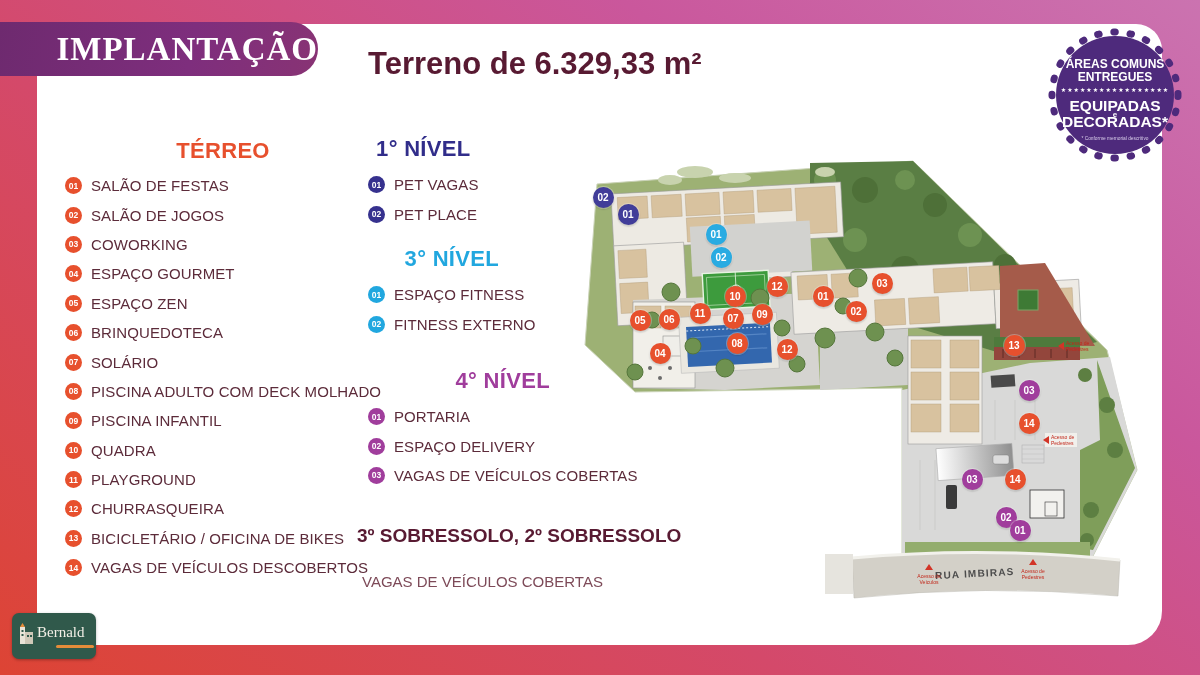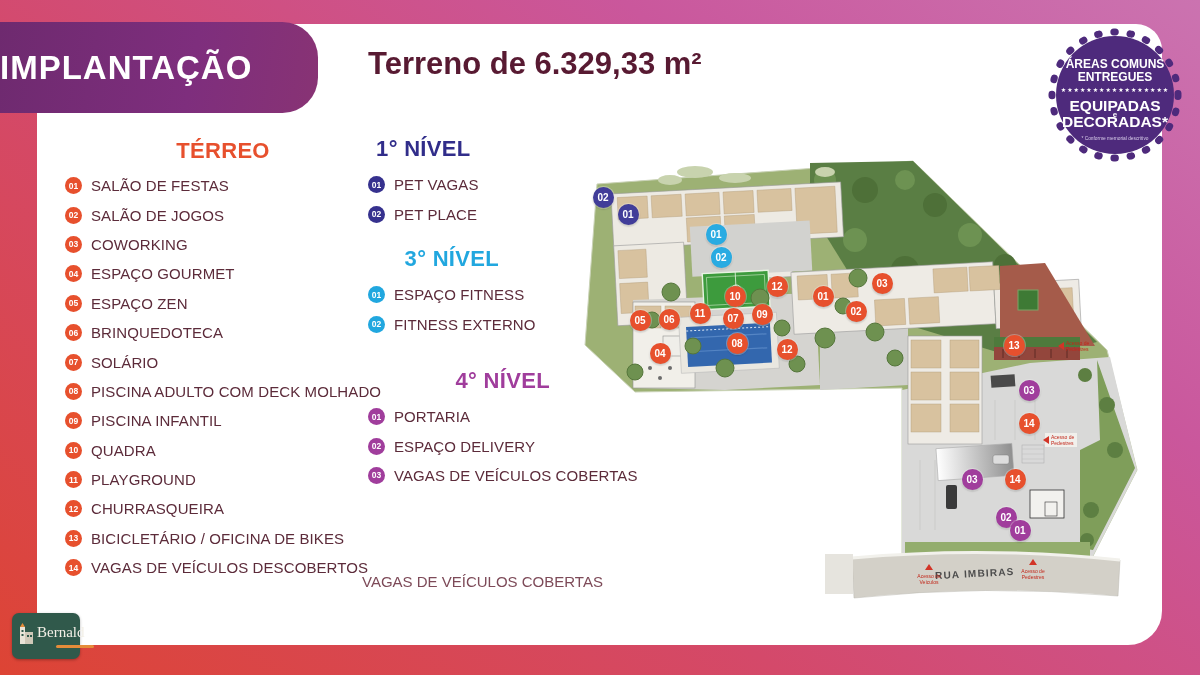--- a/index.html
+++ b/index.html
@@ -2,23 +2,23 @@
 <html><head>
 <meta charset="utf-8">
 <style>
   html,body{margin:0;padding:0;width:1200px;height:675px;overflow:hidden;
     font-family:"Liberation Sans",sans-serif;}
   .bg{position:absolute;inset:0;width:1200px;height:675px;
     background:linear-gradient(38deg,#dd4434 0%,#d4496a 38%,#ca579c 72%,#cb73b0 100%);}
   .card{position:absolute;left:37px;top:24px;width:1125px;height:621px;background:#ffffff;
     border-radius:14px 26px 34px 26px;}
   
-  .imp-badge{position:absolute;left:0;top:22px;width:318px;height:91px;
+  .imp-badge{position:absolute;left:0;top:22px;width:318px;height:54px;
     background:linear-gradient(100deg,#6e2a6f 0%,#7e2e7d 60%,#883374 100%);
-    border-radius:0 35.5px 35.5px 0;display:flex;align-items:center;justify-content:flex-start;}
+    border-radius:0 35.5px 35.5px 0;display:flex;align-items:center;justify-content:flex-end;font-family:Liberation Serif, serif;}
   .imp-badge span{color:#fff;font-weight:bold;font-size:33px;letter-spacing:1px;}
   .title{position:absolute;left:368px;top:46px;font-size:31px;font-weight:bold;color:#581a32;}
   
   .col{position:absolute;}
   .h{font-size:22px;font-weight:bold;letter-spacing:.3px;text-align:center;}
   .h.terreo{color:#e7502d}.h.nivel1{color:#312d8a}.h.nivel3{color:#21a7df}.h.nivel4{color:#a03d9c}
   .li{display:flex;align-items:center;height:29.4px;}
   .num{width:17px;height:17px;border-radius:50%;color:#fff;font-size:8.5px;font-weight:bold;
     display:flex;align-items:center;justify-content:center;margin-right:9px;flex:0 0 17px;}
   .num.terreo{background:#e7502d}.num.nivel1{background:#36318e}.num.nivel3{background:#21a7df}.num.nivel4{background:#a03d9c}
@@ -28,21 +28,21 @@
   
   .plan{position:absolute;left:575px;top:150px;width:565px;height:497px;}
   .plan svg{position:absolute;left:0;top:0;}
   .markers{position:absolute;left:0;top:0;width:565px;height:497px;}
   .marker{position:absolute;width:21px;height:21px;margin:-10.5px 0 0 -10.5px;border-radius:50%;
     color:#fff;font-size:10px;font-weight:bold;display:flex;align-items:center;justify-content:center;
     box-shadow:0 0 0 1px rgba(255,255,255,.3),0 1px 2px rgba(0,0,0,.35);}
   
   .seal{position:absolute;left:1040px;top:20px;width:150px;height:150px;}
   
-  .logo{position:absolute;left:12px;top:613px;width:68px;height:46px;background:#30594b;
+  .logo{position:absolute;left:12px;top:613px;width:84px;height:46px;background:#30594b;
     border-radius:7px;box-shadow:0 1px 3px rgba(0,0,0,.3);}
   .logo .brand{position:absolute;left:25px;top:11px;color:#f2efe6;
     font-family:"Liberation Serif",serif;font-size:15px;}
   .logo .tagline{position:absolute;left:44px;top:32px;width:38px;height:3px;background:#e58c3a;border-radius:2px;}
 </style>
 </head>
 <body>
 
 <div class="bg">
   <div class="card"></div>
@@ -386,20 +386,21 @@
           <span class="lbl">ESPAÇO DELIVERY</span>
         </div>
       <div class="li">
           <span class="num nivel4">03</span>
           <span class="lbl">VAGAS DE VEÍCULOS COBERTAS</span>
         </div>
     </div>
   </div>
 
   <div class="sob">
+    <div>3º SOBRESSOLO, 2º SOBRESSOLO</div>
   </div>
   <div class="sob-note">VAGAS DE VEÍCULOS COBERTAS</div>
 
   <div class="seal">
     <svg width="150" height="150" viewBox="0 0 150 150">
       <circle cx="75" cy="75" r="63" fill="none" stroke="#4e2a7c" stroke-width="7" stroke-dasharray="1.5 14.9" stroke-linecap="round"></circle>
       <circle cx="75" cy="75" r="59" fill="#4e2a7c"></circle>
       <text x="75" y="48" text-anchor="middle" fill="#ffffff" font-size="12" font-weight="bold">ÁREAS COMUNS</text>
       <text x="75" y="61" text-anchor="middle" fill="#ffffff" font-size="12" font-weight="bold">ENTREGUES</text>
       <text x="75" y="72" text-anchor="middle" fill="#ffffff" font-size="6" letter-spacing="1">★★★★★★★★★★★★★★★★★</text>

